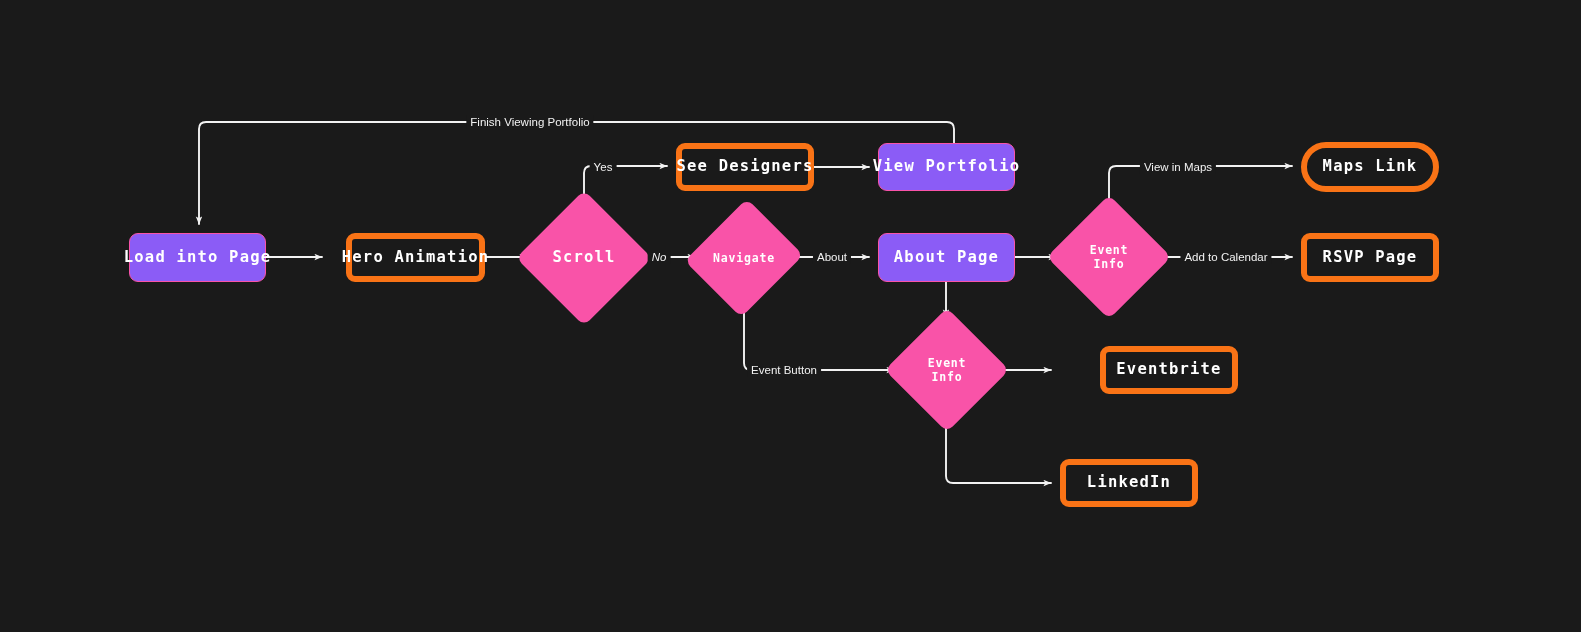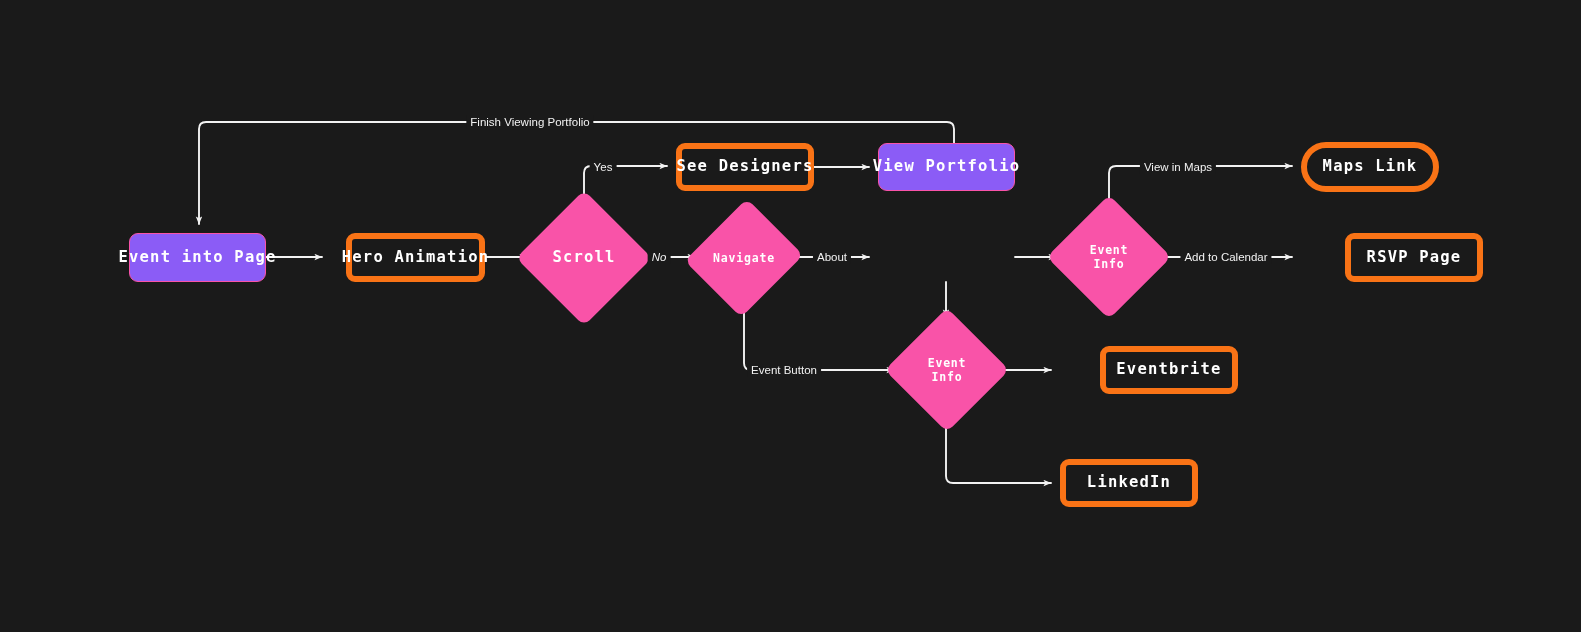--- a/index.html
+++ b/index.html
@@ -131,21 +131,21 @@
 
       <path d="M1153,257 L1292,257" marker-end="url(#arrow)"></path>
 
       <path d="M991,370 L1051,370" marker-end="url(#arrow)"></path>
 
       <path d="M946,414 L946,476 Q946,483 953,483 L1051,483" marker-end="url(#arrow)"></path>
     </g>
   </svg>
 
   <div class="node rect filled" style="left:129px; top:233px; width:137px; height:49px;">
-    <span class="node-label">Event into Page</span>
+    <span class="node-label">Load into Page</span>
   </div>
 
   <div class="node rect outlined" style="left:346px; top:233px; width:139px; height:49px;">
     <span class="node-label">Hero Animation</span>
   </div>
 
   <div class="diamond-wrap" style="left:536px; top:210px; width:96px; height:96px;">
     <div class="diamond-shape"></div>
     <div class="diamond-text">
       <span class="node-label">Scroll</span>
@@ -160,34 +160,37 @@
     <span class="node-label">View Portfolio</span>
   </div>
 
   <div class="diamond-wrap" style="left:704px; top:214px; width:80px; height:88px;">
     <div class="diamond-shape"></div>
     <div class="diamond-text small">
       <span class="node-label">Navigate</span>
     </div>
   </div>
 
+  <div class="node rect filled" style="left:878px; top:233px; width:137px; height:49px;">
+    <span class="node-label">About Page</span>
+  </div>
 
   <div class="diamond-wrap" style="left:1065px; top:213px; width:88px; height:88px;">
     <div class="diamond-shape"></div>
     <div class="diamond-text small">
       <span class="node-label">Event
 Info</span>
     </div>
   </div>
 
   <div class="node rect outlined" style="left:1301px; top:142px; width:138px; height:50px;border-radius:25px;">
     <span class="node-label">Maps Link</span>
   </div>
 
-  <div class="node rect outlined" style="left:1301px; top:233px; width:138px; height:49px;margin-left:44px;">
+  <div class="node rect outlined" style="left:1301px; top:233px; width:138px; height:49px;">
     <span class="node-label">RSVP Page</span>
   </div>
 
   <div class="diamond-wrap" style="left:903px; top:326px; width:88px; height:88px;">
     <div class="diamond-shape"></div>
     <div class="diamond-text small">
       <span class="node-label">Event
 Info</span>
     </div>
   </div>

